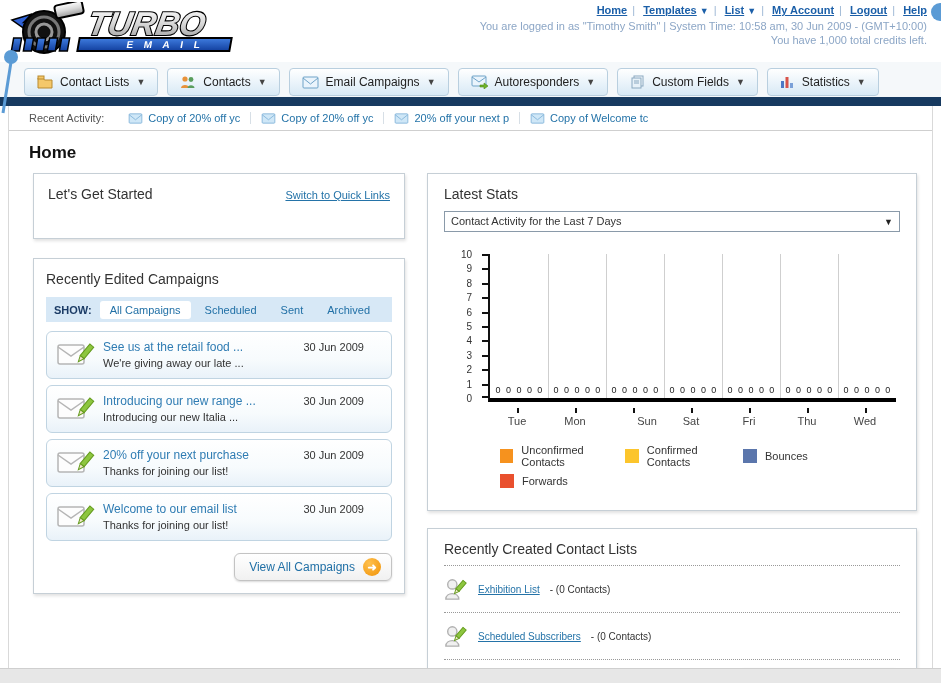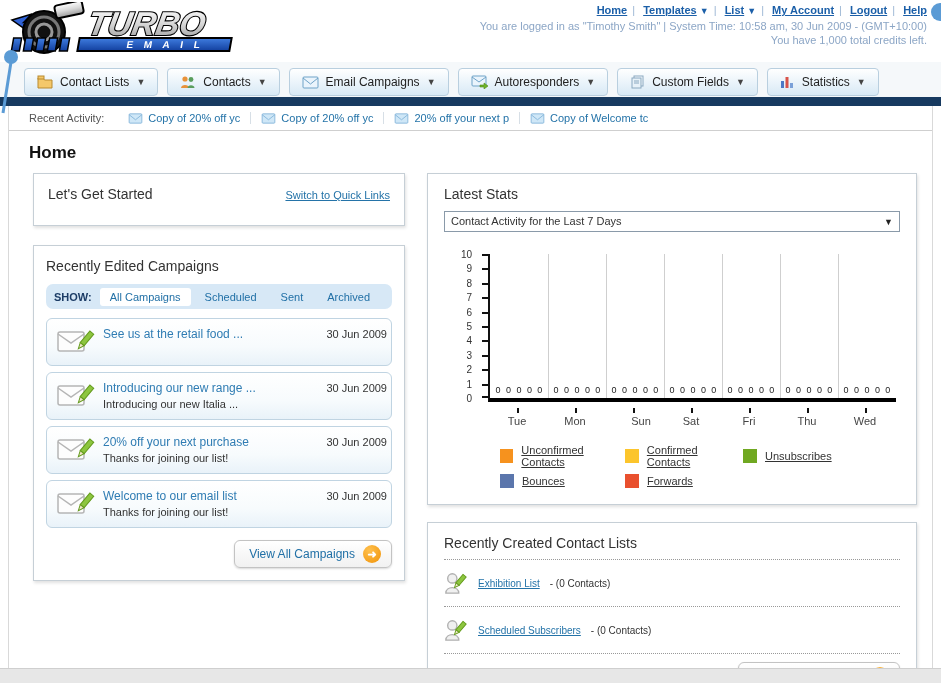--- a/index.html
+++ b/index.html
@@ -40,63 +40,63 @@
   .page-title { font-size:17px; font-weight:bold; color:#111; margin:12px 0 10px 20px; }
 
   .columns { display:flex; align-items:flex-start; }
   .left-col { width:372px; margin-left:24px; }
   .right-col { width:490px; margin-left:22px; }
 
   .panel { background:#fff; border:1px solid #c6cfd6; box-shadow:1px 2px 3px rgba(0,0,0,.12); }
   .panel-title { font-size:14px; color:#333; }
 
   
-  .get-started { padding:12px 14px 13px; }
+  .get-started { padding:12px 14px 26px; }
   .gs-head { display:flex; justify-content:space-between; align-items:baseline; margin-bottom:10px; }
   .gs-link { font-size:11px; color:#2473a8; text-decoration:underline; cursor:pointer; }
   .gs-buttons { display:flex; gap:12px; }
   .gs-btn { flex:1; height:40px; display:flex; align-items:center; justify-content:center; gap:9px;
             background:linear-gradient(#ffffff,#e3f0f9 55%,#cfe6f4); border:1px solid #a9c8dd; border-radius:7px;
             font-size:14px; font-weight:bold; color:#1a6fa5; cursor:pointer; box-shadow:0 1px 2px rgba(0,0,0,.15); }
 
   
   .campaigns { margin-top:19px; padding:12px 12px 12px; }
-  .show-strip { margin-top:10px; background:#d7e8f6; height:25px; display:flex; align-items:center; font-size:11px; padding-left:8px; gap:4px;border-radius:7px; }
+  .show-strip { margin-top:10px; background:#d7e8f6; height:25px; display:flex; align-items:center; font-size:11px; padding-left:8px; gap:4px; }
   .show-label { color:#1c3c66; font-weight:bold; margin-right:4px; }
   .filter { color:#2170a6; padding:3px 10px; cursor:pointer; }
   .filter.active { background:#fff; border-radius:3px; color:#2170a6; }
   .camp-list { margin-top:9px; display:flex; flex-direction:column; gap:6px; }
   .camp-item { position:relative; border:1px solid #c0d4e2; border-radius:6px; height:48px;
                background:linear-gradient(#ffffff,#f7fbfd 60%,#e9f2f9); padding:8px 10px 0 56px; cursor:pointer; }
   .camp-item .cicon { position:absolute; left:10px; top:9px; }
   .camp-title { font-size:12px; color:#2f7cb3; }
   .camp-sub { font-size:11px; color:#333; margin-top:3px; }
-  .camp-date { position:absolute; right:4px; top:9px; font-size:11px; color:#333; }
+  .camp-date { position:absolute; right:27px; top:9px; font-size:11px; color:#333; }
   .panel-btn-row { display:flex; justify-content:flex-end; margin-top:12px; }
   .pill-btn { display:flex; align-items:center; gap:8px; height:28px; padding:0 10px 0 14px;
               background:linear-gradient(#ffffff,#f1f1f1); border:1px solid #c3c3c3; border-radius:6px;
               font-size:12px; color:#2170a6; cursor:pointer; box-shadow:0 1px 2px rgba(0,0,0,.15); }
   .arrow-circle { width:18px; height:18px; border-radius:50%; background:radial-gradient(circle at 35% 30%, #ffc04d, #f09207); color:#fff; font-size:11px; font-weight:bold; display:flex; align-items:center; justify-content:center; }
 
   
-  .stats { padding:12px 16px 16px; }
+  .stats { padding:12px 16px 22px; }
   .stats-select { margin-top:9px; position:relative; height:21px; border:1px solid #8a9aa9; background:#fff; font-size:11px; color:#333;
                   line-height:19px; padding-left:6px; cursor:pointer; }
   .stats-select .dd { position:absolute; right:6px; top:0; font-size:9px; color:#222; line-height:21px; }
   .chart { position:relative; height:192px; margin-top:16px; }
   .chart-ylabels { position:absolute; left:0; top:6px; width:38px; height:148px; }
   .chart-ylabels div { position:absolute; right:10px; font-size:10px; color:#333; }
   .chart-plot { position:absolute; left:44px; top:6px; width:408px; height:148px; border-left:2px solid #111; border-bottom:4px solid #000; }
   .grid-line { position:absolute; top:0; bottom:0; width:1px; background:#cfcfcf; }
   .ytick { position:absolute; left:-8px; width:8px; height:2px; background:#111; }
   .zero-label { position:absolute; bottom:3px; transform:translateX(-50%); font-size:9px; color:#222; }
   .chart-xaxis { position:absolute; left:44px; top:160px; width:408px; height:28px; }
   .xtick { position:absolute; top:0; width:2px; height:5px; background:#111; }
   .xday { position:absolute; top:7px; transform:translateX(-50%); font-size:11px; color:#444; }
-  .legend { margin:4px 0 0 56px; display:grid; grid-template-columns:125px 118px auto; row-gap:6px; font-size:11px; color:#333;text-decoration:underline; }
+  .legend { margin:4px 0 0 56px; display:grid; grid-template-columns:125px 118px auto; row-gap:6px; font-size:11px; color:#333; }
   .legend-item { display:flex; align-items:center; gap:8px; }
   .swatch { width:14px; height:14px; display:inline-block; }
 
   
   .contact-lists { margin-top:17px; padding:12px 16px 12px; height:150px; }
   .dotted { border-top:1px dotted #999; margin:8px 0; }
   .cl-item { display:flex; align-items:center; gap:10px; padding:2px 0; font-size:10px; }
   .cl-name { color:#2473a8; text-decoration:underline; cursor:pointer; }
   .cl-detail { color:#333; }
 
@@ -279,20 +279,21 @@
             <div class="camp-item">
               <svg class="cicon" width="38" height="30" viewBox="0 0 38 30">
                 <rect x="1" y="4" width="26" height="19" rx="2" fill="#fdfdfd" stroke="#b5b5b5" stroke-width="1.5"></rect>
                 <path d="M1 6 L14 15 L27 6" fill="none" stroke="#b5b5b5" stroke-width="1.5"></path>
                 <g transform="rotate(40 28 12)">
                     <rect x="26" y="2" width="5" height="15" fill="#8dc63f" stroke="#649b1d"></rect>
                     <path d="M26 17 l2.5 6 l2.5 -6 Z" fill="#efe6c8" stroke="#649b1d"></path>
                   </g>
               </svg>
               <div class="camp-title">See us at the retail food ...</div>
+              <div class="camp-sub">We're giving away our late ...</div>
               <div class="camp-date">30 Jun 2009</div>
             </div>
             <div class="camp-item">
               <svg class="cicon" width="38" height="30" viewBox="0 0 38 30">
                 <rect x="1" y="4" width="26" height="19" rx="2" fill="#fdfdfd" stroke="#b5b5b5" stroke-width="1.5"></rect>
                 <path d="M1 6 L14 15 L27 6" fill="none" stroke="#b5b5b5" stroke-width="1.5"></path>
                 <g transform="rotate(40 28 12)">
                     <rect x="26" y="2" width="5" height="15" fill="#8dc63f" stroke="#649b1d"></rect>
                     <path d="M26 17 l2.5 6 l2.5 -6 Z" fill="#efe6c8" stroke="#649b1d"></path>
                   </g>
@@ -411,43 +412,39 @@
                 <span class="zero-label" style="left: 377px;">0</span>
                 <span class="zero-label" style="left: 387.44px;">0</span>
                 <span class="zero-label" style="left: 397.88px;">0</span>
               </div>
             <div class="chart-xaxis">
                 <div class="xtick" style="left: 29px;"></div>
                 <span class="xday" style="left: 29px;">Tue</span>
                 <div class="xtick" style="left: 87px;"></div>
                 <span class="xday" style="left: 87px;">Mon</span>
                 <div class="xtick" style="left: 145px;"></div>
-                <span class="xday" style="left: 153px;">Sun</span>
+                <span class="xday" style="left: 159px;">Sun</span>
                 <div class="xtick" style="left: 203px;"></div>
                 <span class="xday" style="left: 203px;">Sat</span>
                 <div class="xtick" style="left: 261px;"></div>
                 <span class="xday" style="left: 261px;">Fri</span>
                 <div class="xtick" style="left: 319px;"></div>
                 <span class="xday" style="left: 319px;">Thu</span>
                 <div class="xtick" style="left: 377px;"></div>
                 <span class="xday" style="left: 377px;">Wed</span>
               </div>
           </div>
           <div class="legend">
             <div class="legend-item">
                 <span class="swatch" style="background: rgb(246, 146, 30);"></span>
                 <span>Unconfirmed Contacts</span>
               </div>
             <div class="legend-item">
                 <span class="swatch" style="background: rgb(252, 197, 44);"></span>
                 <span>Confirmed Contacts</span>
-              </div>
-            <div class="legend-item">
-                <span class="swatch" style="background: rgb(112, 168, 33);"></span>
-                <span>Unsubscribes</span>
               </div>
             <div class="legend-item">
                 <span class="swatch" style="background: rgb(91, 118, 172);"></span>
                 <span>Bounces</span>
               </div>
             <div class="legend-item">
                 <span class="swatch" style="background: rgb(233, 80, 46);"></span>
                 <span>Forwards</span>
               </div>
           </div>

